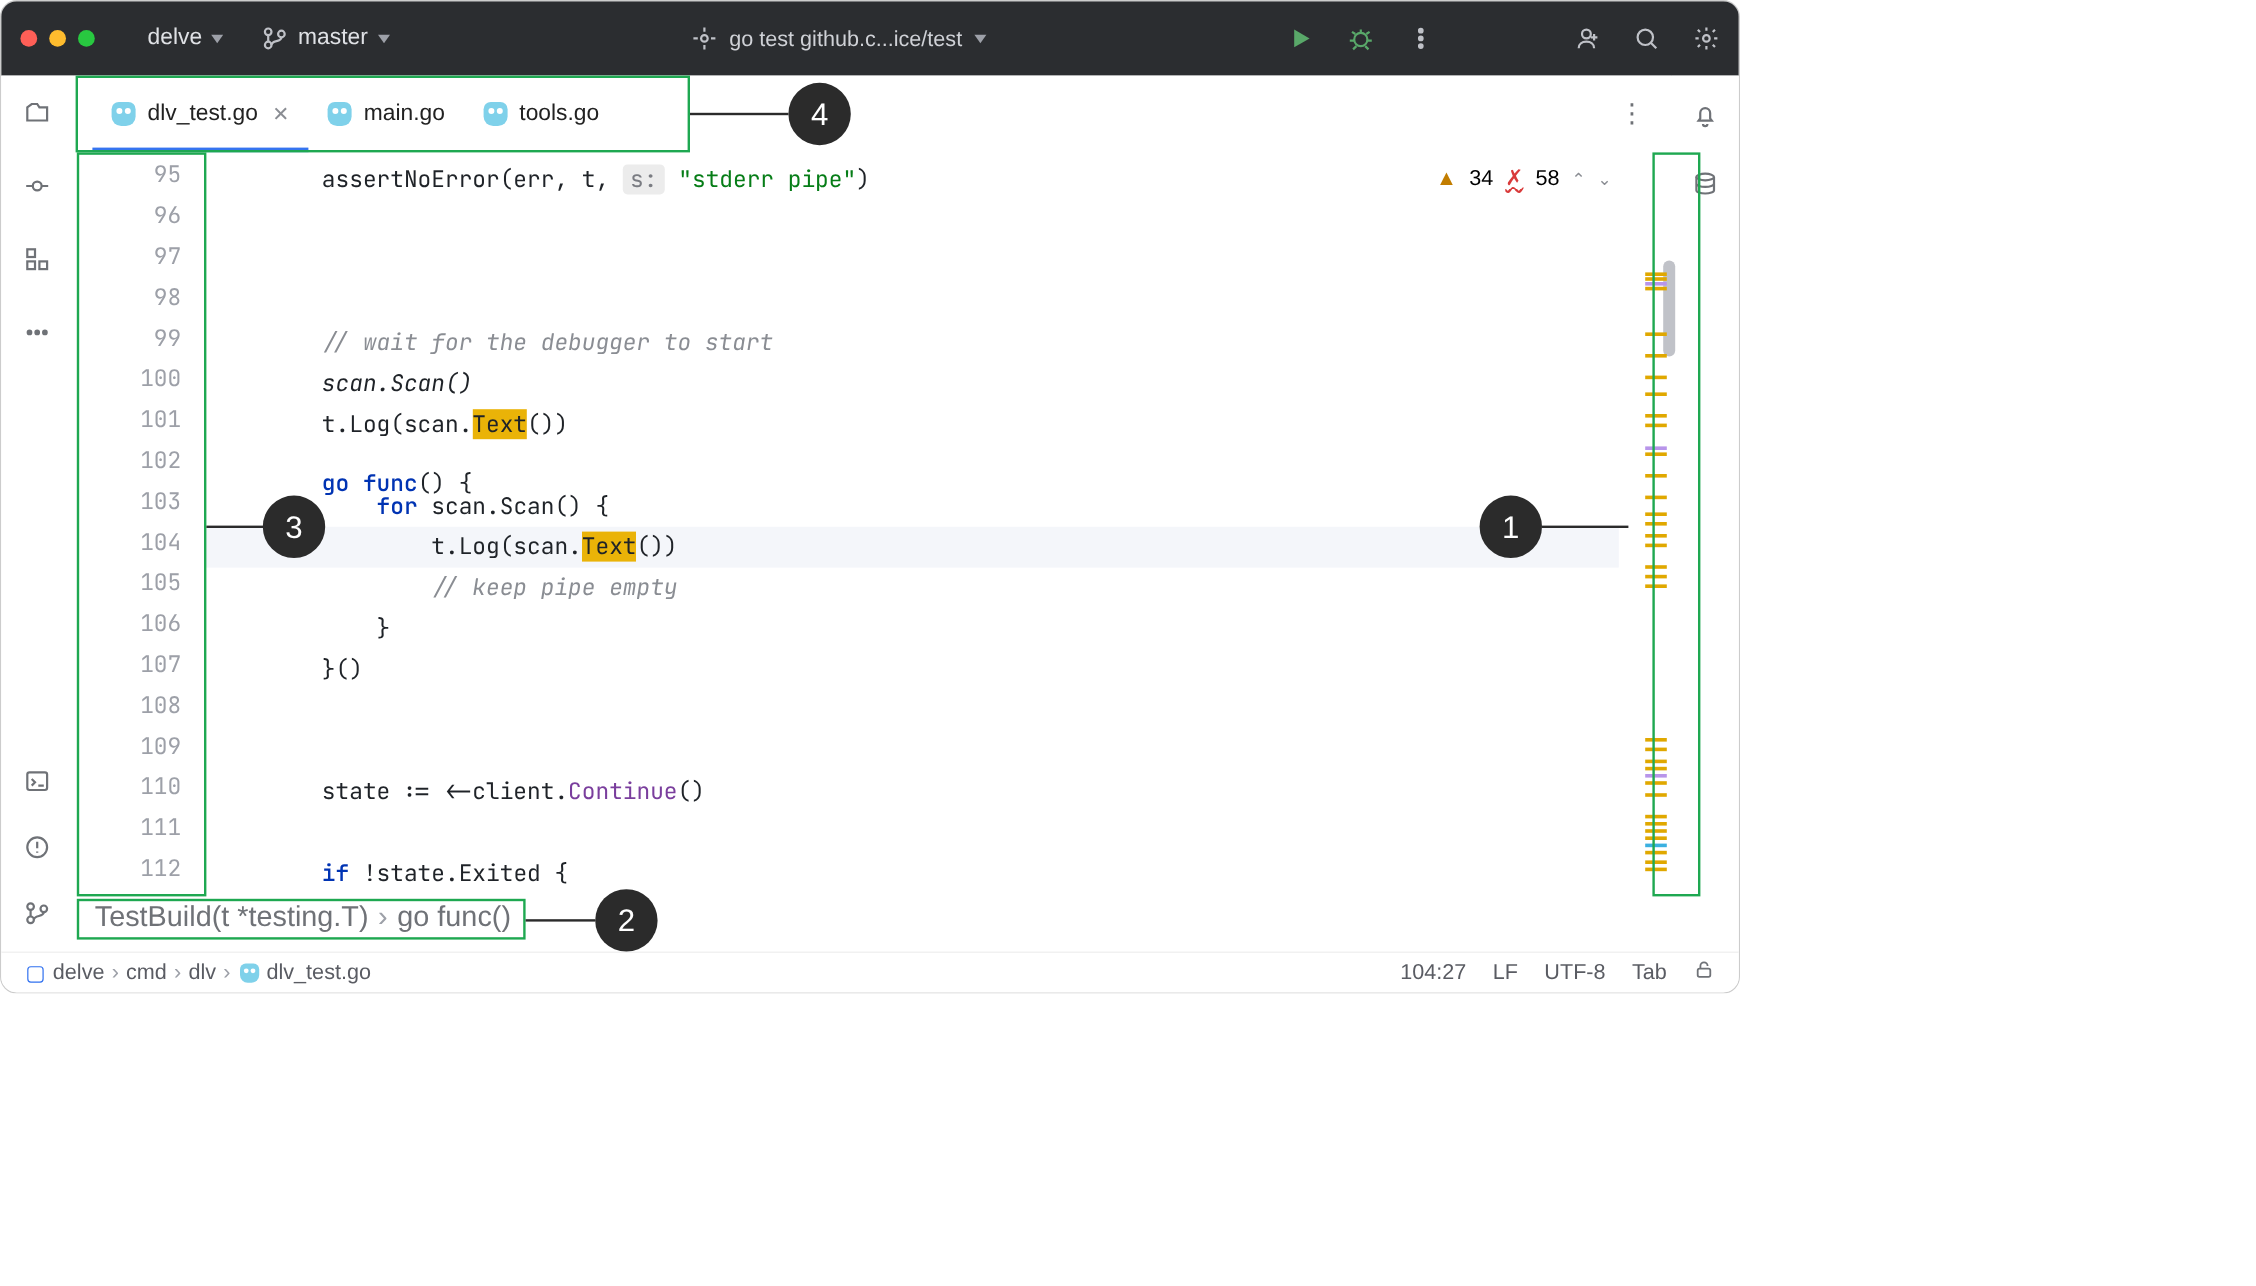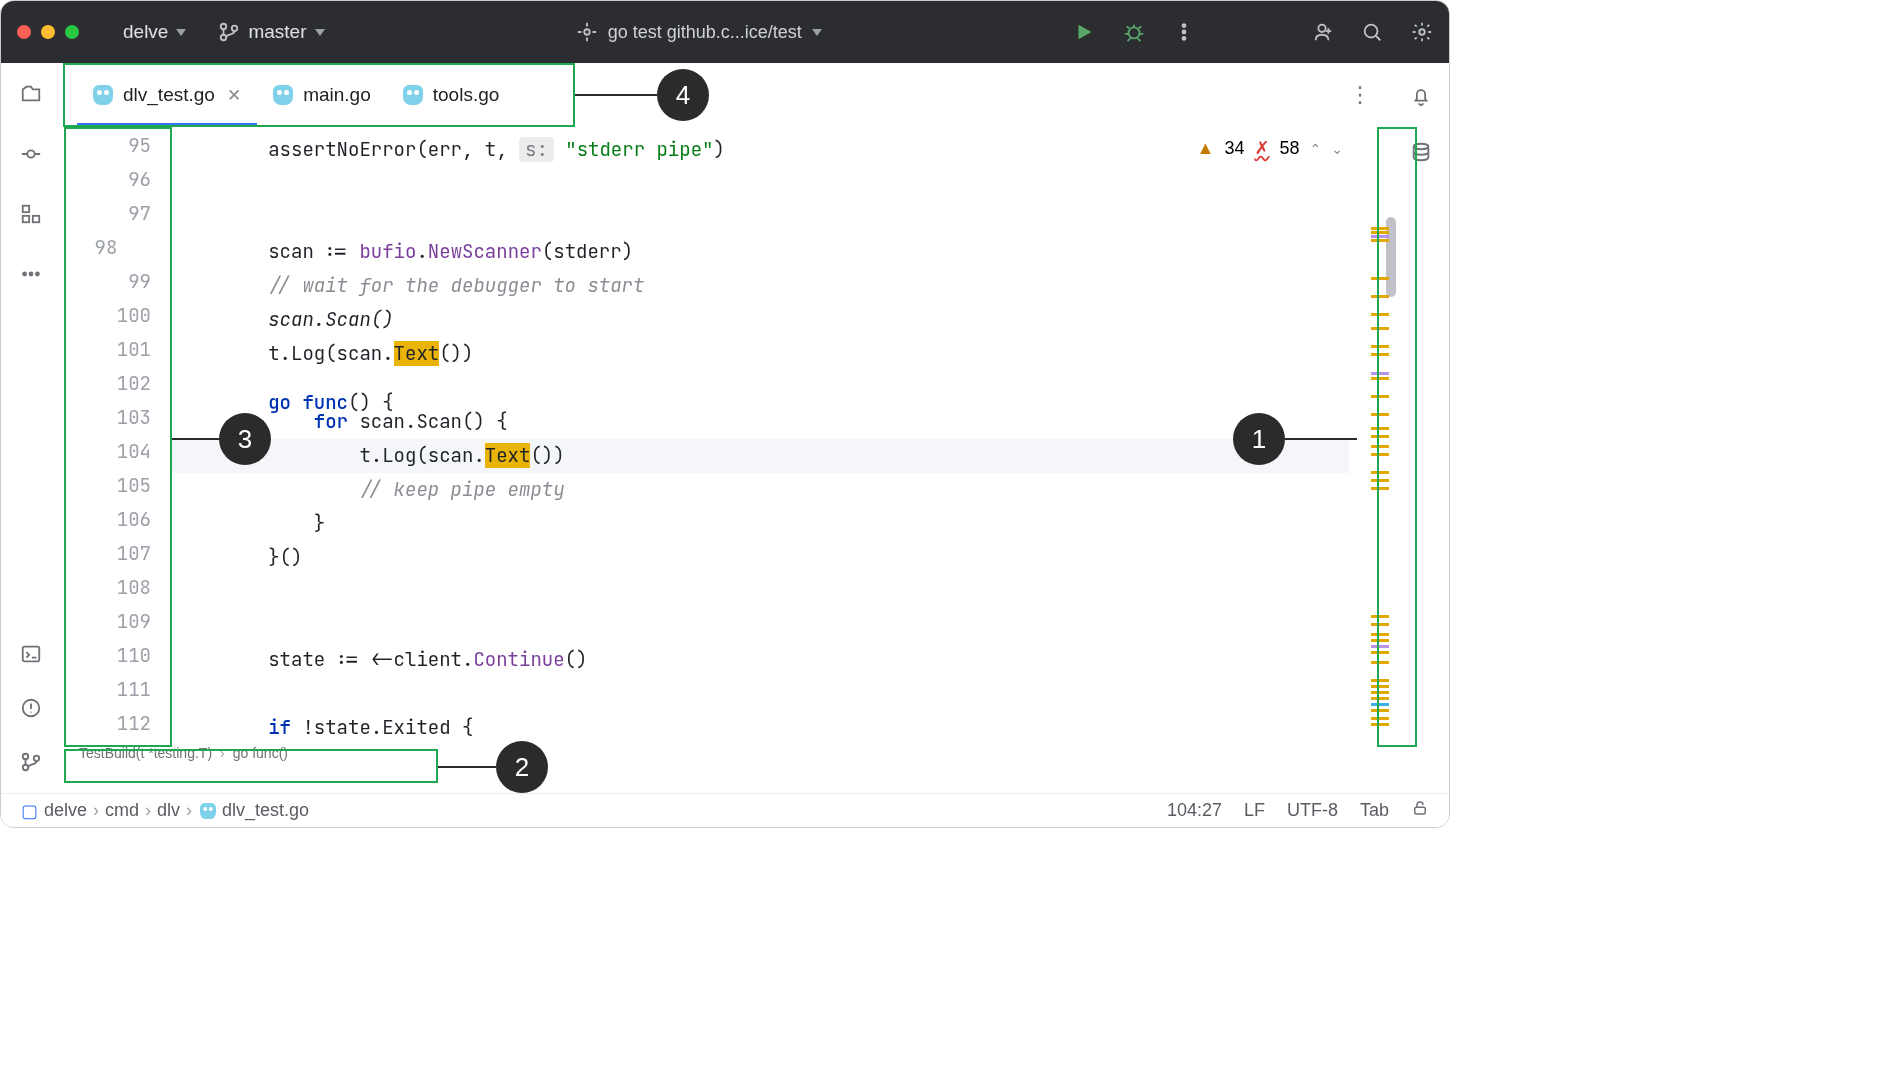--- a/index.html
+++ b/index.html
@@ -64,21 +64,21 @@
   .insp-err { color:#d93a3a; }
   .insp-up::before{content:"⌃"; color:#8a8d93; font-size:14px;}
   .insp-down::before{content:"⌄"; color:#8a8d93; font-size:14px;}
 
   .marker-strip { position:absolute; right:0; top:0; bottom:0; width:28px; }
   .mark { position:absolute; left:6px; right:4px; height:3px; }
   .mark.y{background:#e0a800;} .mark.p{background:#b895ea;} .mark.b{background:#3bb0e0;}
   .scroll-thumb{position:absolute; right:-3px; top:90px; width:10px; height:80px; background:#c0c2c8; border-radius:5px;}
 
   
-  .lens-row { position:absolute; left:60px; right:56px; bottom:48px; height:34px; display:flex; align-items:flex-start; padding-left:18px; color:#6f7277; font-size:14px; background:#fff;}
+  .lens-row { position:absolute; left:60px; right:56px; bottom:48px; height:34px; display:flex; align-items:flex-end; padding-left:18px; color:#6f7277; font-size:24px; background:#fff;}
   .lens-row .sep { margin:0 8px; color:#9da0a8;}
   .status-row { position:absolute; left:0; right:0; bottom:0; height:34px; display:flex; align-items:center; padding:0 20px; color:#5a5c63; font-size:18px; background:#fff; border-top:1px solid #eee;}
   .status-row .spacer{flex:1;}
   .status-row .seg{margin-left:22px;}
   .bc-sep{color:#9da0a8; margin:0 6px;}
 
   svg.sicon{width:22px;height:22px;}
 </style>
 </head>
 <body>
@@ -225,40 +225,39 @@
     <div class="tabstrip-right">
       <span>⋮</span>
     </div>
   </div>
 
   <div class="editor-wrap">
     <div class="gutter" id="gutter">
         <div class="ln" style="top: 6px;">95</div>
         <div class="ln" style="top: 40px;">96</div>
         <div class="ln" style="top: 74px;">97</div>
-        <div class="ln" style="top: 108px; text-align: center;">98</div>
+        <div class="ln" style="top: 108px;">98</div>
         <div class="ln" style="top: 142px;">99</div>
         <div class="ln" style="top: 176px;">100</div>
         <div class="ln" style="top: 210px;">101</div>
         <div class="ln" style="top: 244px;">102</div>
         <div class="ln" style="top: 278px;">103</div>
         <div class="ln" style="top: 312px;">104</div>
         <div class="ln" style="top: 346px;">105</div>
         <div class="ln" style="top: 380px;">106</div>
         <div class="ln" style="top: 414px;">107</div>
         <div class="ln" style="top: 448px;">108</div>
         <div class="ln" style="top: 482px;">109</div>
         <div class="ln" style="top: 516px;">110</div>
         <div class="ln" style="top: 550px;">111</div>
         <div class="ln" style="top: 584px;">112</div>
       </div>
     <div class="code-area" id="code">
         <div class="code-line" style="top: 6px;">        assertNoError(err, t, <span class="hint-box">s:</span> <span class="str">"stderr pipe"</span>)</div>
         <div class="code-line" style="top: 74px;"></div>
-        <div class="code-line" style="top: 108px;">        scan := <span class="fn">bufio</span>.<span class="fn">NewScanner</span>(stderr)</div>
         <div class="code-line" style="top: 142px;">        <span class="cm">// wait for the debugger to start</span></div>
         <div class="code-line" style="top: 176px; font-style: italic;">        scan.Scan()</div>
         <div class="code-line" style="top: 210px;">        t.Log(scan.<span class="hl-purple">Text</span>())</div>
         <div class="code-line" style="top: 259px;">        <span class="kw">go</span> <span class="kw">func</span>() {</div>
         <div class="code-line" style="top: 278px;">            <span class="kw">for</span> scan.Scan() {</div>
         <div class="code-line current-line-bg" style="top: 312px;">                t.Log(scan.<span class="hl-purple">Text</span>())</div>
         <div class="code-line" style="top: 346px;">                <span class="cm">// keep pipe empty</span></div>
         <div class="code-line" style="top: 380px;">            }</div>
         <div class="code-line" style="top: 414px;">        }()</div>
         <div class="code-line" style="top: 448px;"></div>

